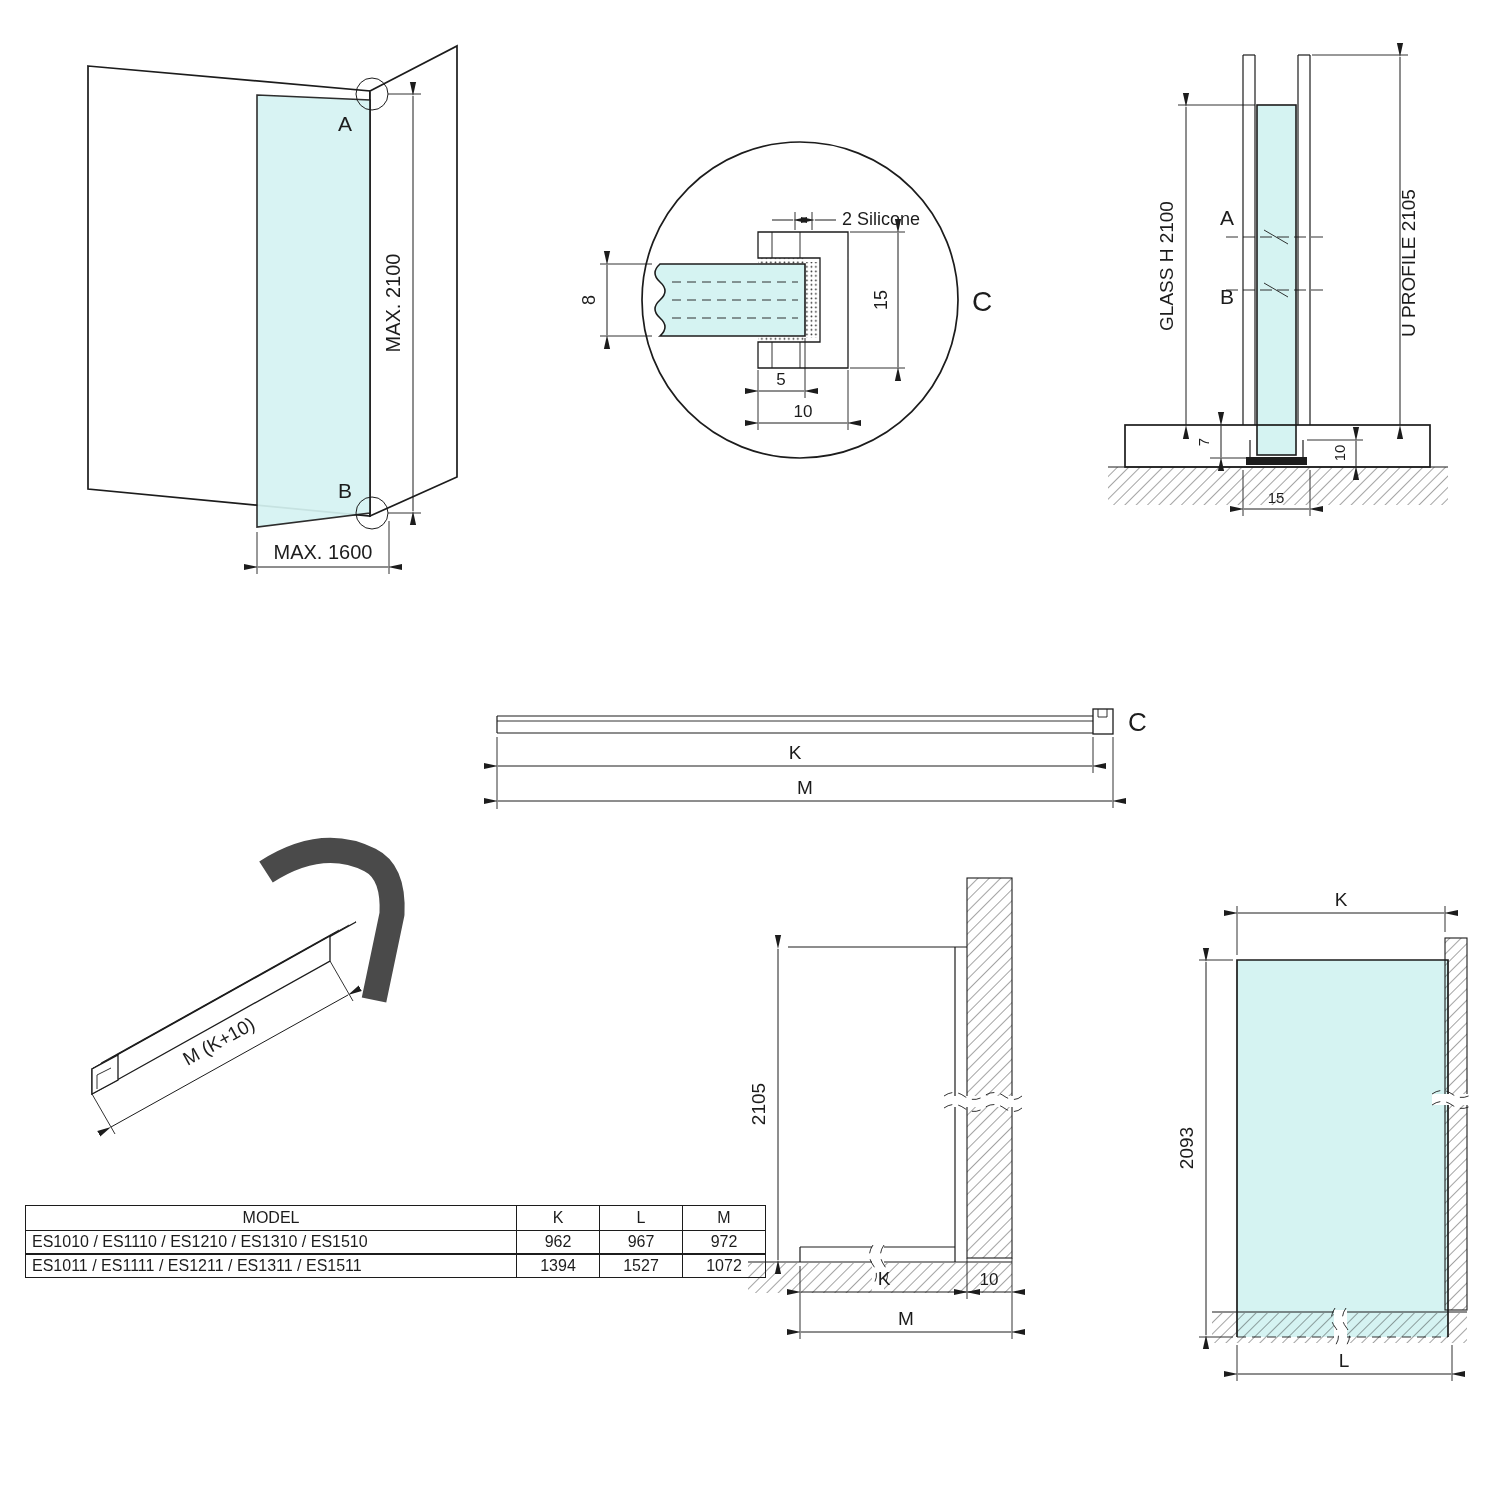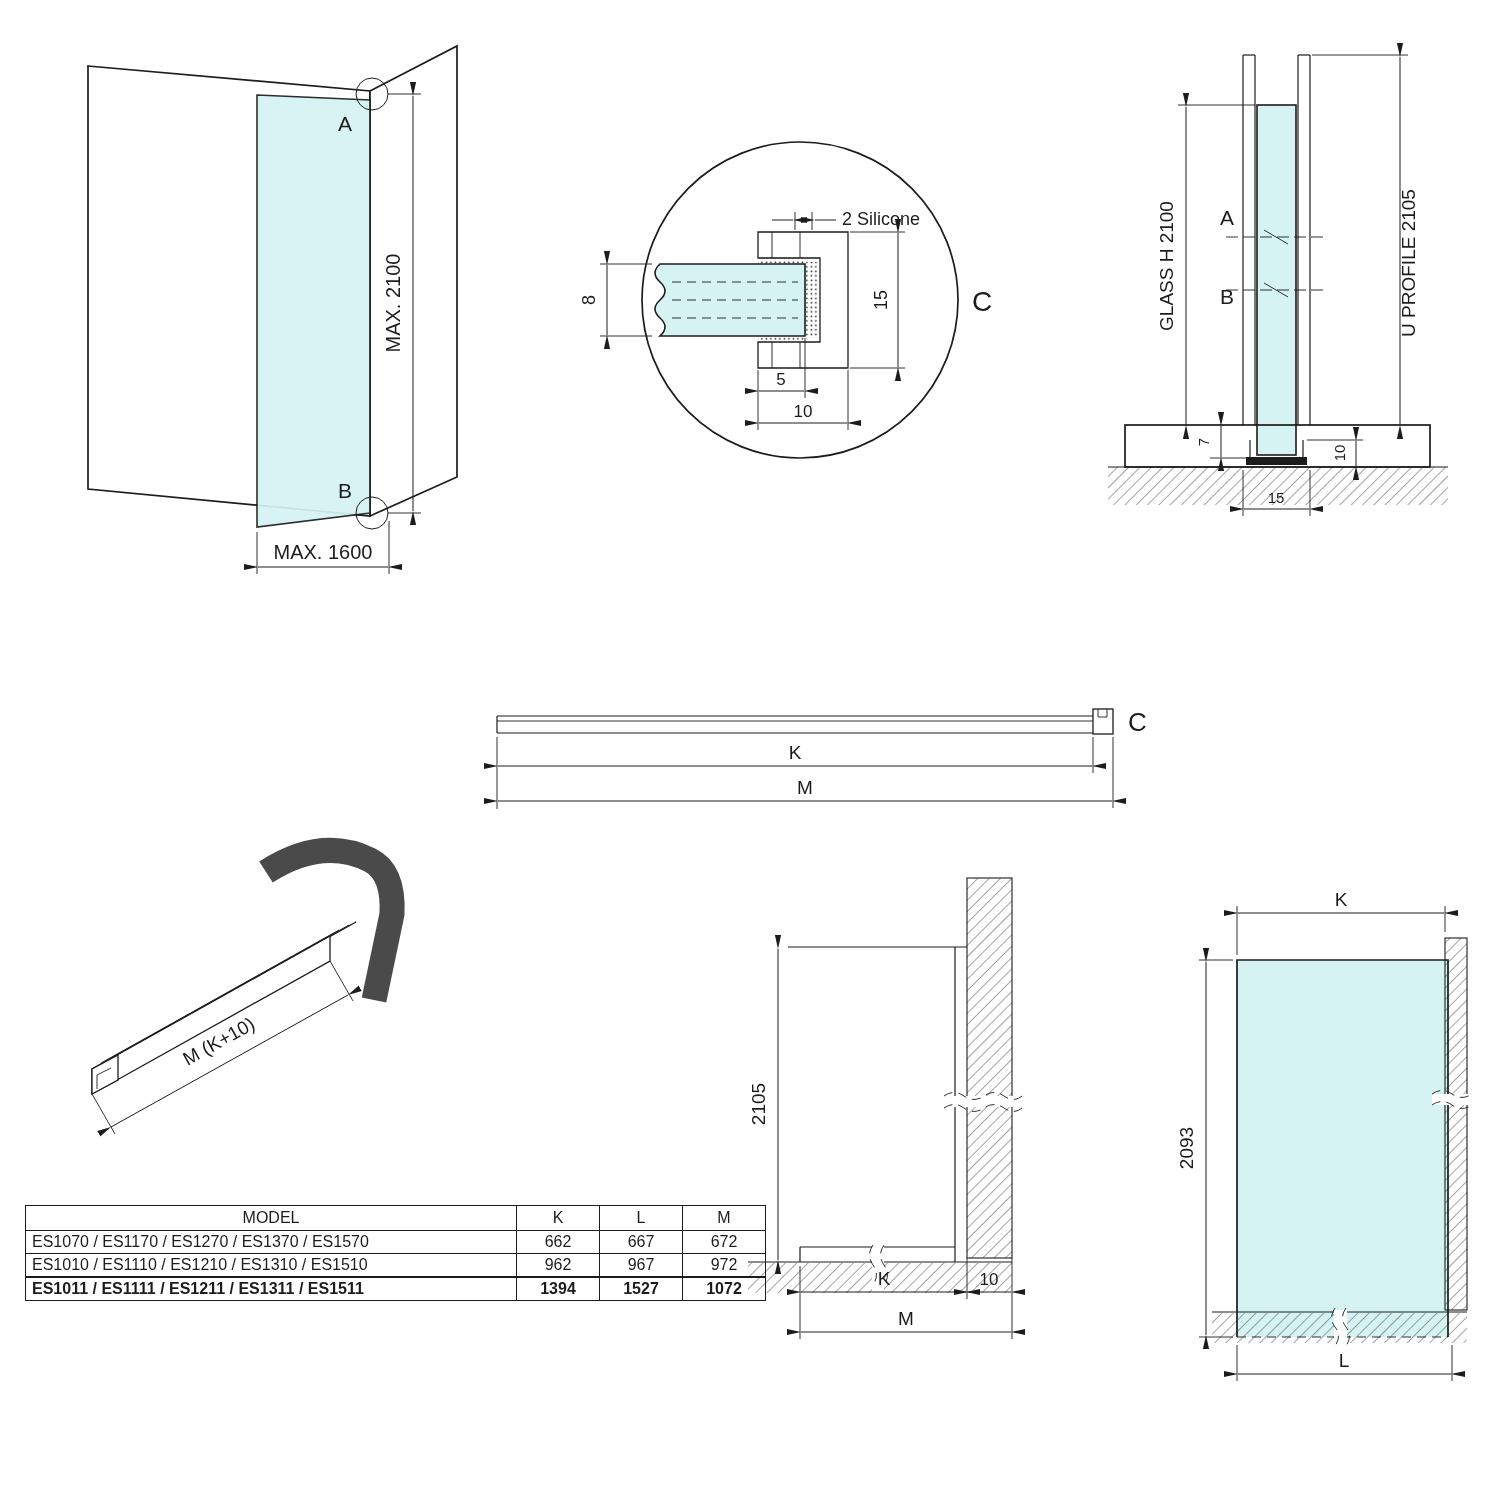--- a/index.html
+++ b/index.html
@@ -30,21 +30,21 @@
   .hatchline{stroke:var(--line);stroke-width:0.8;}
   .dotc{fill:var(--line);}
   
   .model-table{position:absolute;left:25px;top:1205px;width:695px;border-collapse:collapse;
     table-layout:fixed;font-size:16px;color:var(--line);}
   .model-table th,.model-table td{border:1.3px solid var(--line);padding:1px 6px;
     font-weight:400;white-space:nowrap;overflow:hidden;height:20px;line-height:1.15;}
   .model-table th{height:22px;text-align:center;}
   .c-model{width:478px;text-align:left;}
   .c-num{width:70px;text-align:center;}
-  tr.group-sep td{border-top:2.6px solid var(--line);font-weight:bold;}
+  tr.group-sep td{border-top:2.6px solid var(--line);}
 </style>
 </head>
 <body>
 
 <div class="page">
 
 <svg width="1500" height="1500" viewBox="0 0 1500 1500">
   <defs>
     <marker id="arr" viewBox="0 0 14 8" refX="0" refY="4" markerWidth="14" markerHeight="8" markerUnits="userSpaceOnUse" orient="auto-start-reverse">
       <path d="M0,4 L14,0.9 L14,7.1 Z" class="arrowhead"></path>
@@ -287,26 +287,20 @@
   <thead>
     <tr>
       <th class="c-model">MODEL</th>
       <th class="c-num">K</th>
       <th class="c-num">L</th>
       <th class="c-num">M</th>
     </tr>
   </thead>
   <tbody>
     <tr>
-      <td class="c-model">ES1070 / ES1170 / ES1270 / ES1370 / ES1570</td>
-      <td class="c-num">662</td>
-      <td class="c-num">667</td>
-      <td class="c-num">672</td>
-    </tr>
-    <tr>
       <td class="c-model">ES1010 / ES1110 / ES1210 / ES1310 / ES1510</td>
       <td class="c-num">962</td>
       <td class="c-num">967</td>
       <td class="c-num">972</td>
     </tr>
     <tr class="group-sep">
       <td class="c-model">ES1011 / ES1111 / ES1211 / ES1311 / ES1511</td>
       <td class="c-num">1394</td>
       <td class="c-num">1527</td>
       <td class="c-num">1072</td>

